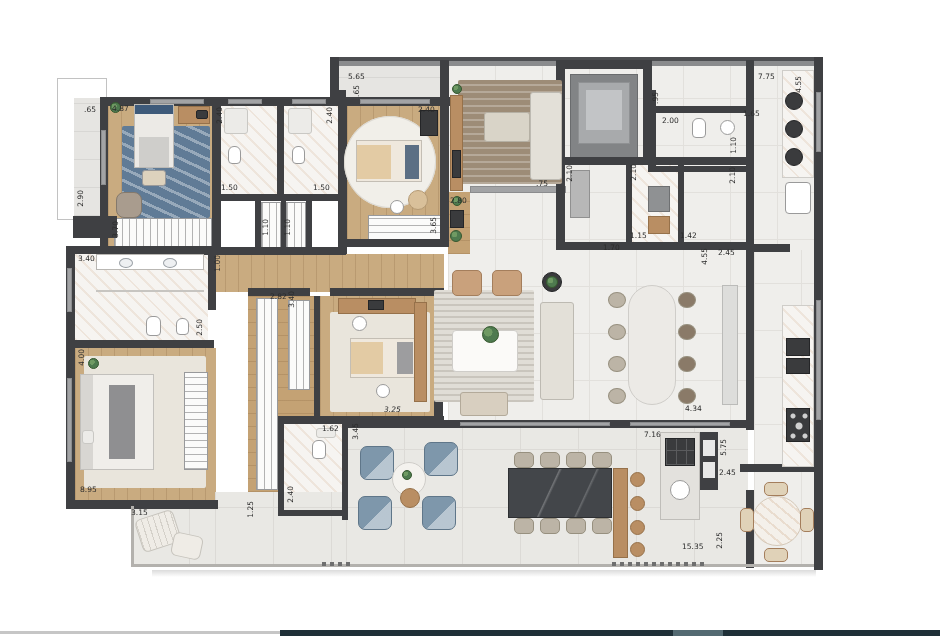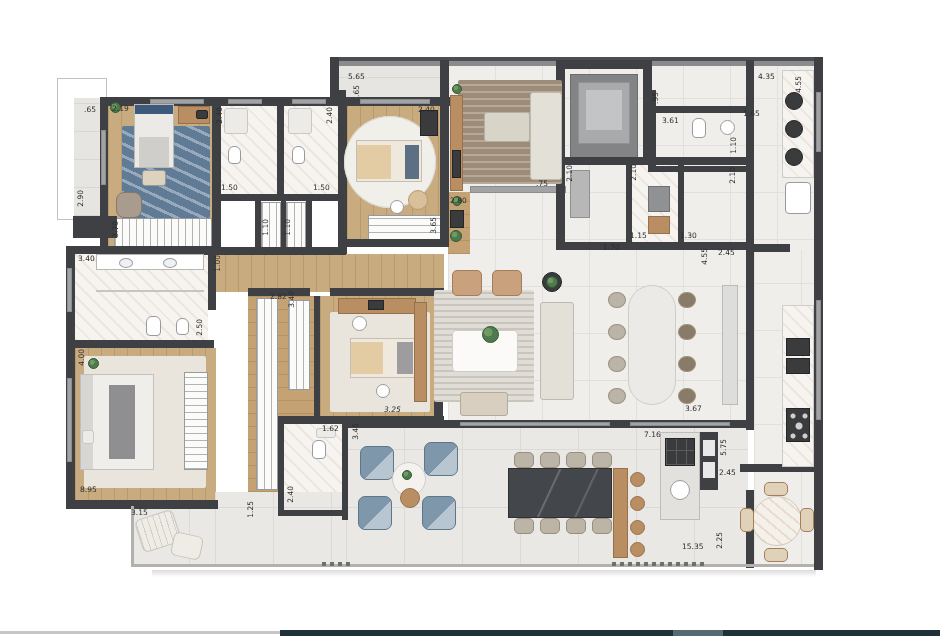--- a/index.html
+++ b/index.html
@@ -304,63 +304,63 @@
   <div class="furn chair-tan" style="left:800px;top:508px;width:14px;height:24px;background:#e0d2b8"></div>
 
   <div class="furn" style="left:138px;top:514px;width:40px;height:34px;background:#efece6;border:1px solid #c6c3bc;border-radius:6px;transform:rotate(-18deg);background-image:repeating-linear-gradient(90deg,rgba(150,145,135,.3) 0 1px,transparent 1px 6px)"></div>
   <div class="furn" style="left:172px;top:534px;width:30px;height:24px;background:#efece6;border:1px solid #c6c3bc;border-radius:6px;transform:rotate(12deg)"></div>
 
   <div class="furn plant" style="left:450px;top:230px;width:12px;height:12px"></div>
   <div class="furn darkbox" style="left:450px;top:210px;width:14px;height:18px"></div>
 
   <div id="labels-layer" class="abs" style="left:0;top:0;width:940px;height:637px">
       <span class="lbl" style="left: 84px; top: 106px;">.65</span>
-      <span class="lbl" style="left: 112px; top: 105px;">2.19</span>
+      <span class="lbl" style="left: 112px; top: 105px;">4.87</span>
       <span class="lbl v" style="left: 216px; top: 107px;">2.40</span>
       <span class="lbl" style="left: 221px; top: 184px;">1.50</span>
       <span class="lbl v" style="left: 326px; top: 107px;">2.40</span>
       <span class="lbl" style="left: 313px; top: 184px;">1.50</span>
       <span class="lbl v" style="left: 77px; top: 190px;">2.90</span>
       <span class="lbl v" style="left: 112px; top: 221px;">3.70</span>
       <span class="lbl v" style="left: 262px; top: 219px;">1.10</span>
       <span class="lbl v" style="left: 284px; top: 219px;">1.10</span>
       <span class="lbl" style="left: 348px; top: 73px;">5.65</span>
       <span class="lbl v" style="left: 353px; top: 85px;">.65</span>
       <span class="lbl" style="left: 418px; top: 106px;">2.40</span>
       <span class="lbl" style="left: 450px; top: 197px;">2.80</span>
       <span class="lbl v" style="left: 430px; top: 217px;">3.65</span>
       <span class="lbl" style="left: 536px; top: 180px;">.75</span>
       <span class="lbl v" style="left: 566px; top: 165px;">2.10</span>
       <span class="lbl" style="left: 603px; top: 244px;">1.70</span>
       <span class="lbl v" style="left: 630px; top: 164px;">2.10</span>
       <span class="lbl" style="left: 630px; top: 232px;">1.15</span>
-      <span class="lbl" style="left: 680px; top: 232px;">1.30</span>
+      <span class="lbl" style="left: 680px; top: 232px;">1.42</span>
       <span class="lbl v" style="left: 729px; top: 167px;">2.10</span>
       <span class="lbl v" style="left: 730px; top: 137px;">1.10</span>
       <span class="lbl v" style="left: 652px; top: 92px;">.95</span>
-      <span class="lbl" style="left: 662px; top: 117px;">3.61</span>
+      <span class="lbl" style="left: 662px; top: 117px;">2.00</span>
       <span class="lbl" style="left: 743px; top: 110px;">1.65</span>
-      <span class="lbl" style="left: 758px; top: 73px;">4.35</span>
+      <span class="lbl" style="left: 758px; top: 73px;">7.75</span>
       <span class="lbl v" style="left: 795px; top: 76px;">4.55</span>
       <span class="lbl v" style="left: 701px; top: 248px;">4.55</span>
       <span class="lbl" style="left: 718px; top: 249px;">2.45</span>
       <span class="lbl v" style="left: 214px; top: 255px;">1.00</span>
       <span class="lbl" style="left: 78px; top: 255px;">3.40</span>
       <span class="lbl v" style="left: 196px; top: 319px;">2.50</span>
       <span class="lbl" style="left: 270px; top: 293px;">2.82</span>
       <span class="lbl v" style="left: 288px; top: 291px;">3.40</span>
       <span class="lbl v" style="left: 78px; top: 349px;">4.00</span>
       <span class="lbl" style="left: 80px; top: 486px;">8.95</span>
       <span class="lbl" style="left: 131px; top: 509px;">3.15</span>
       <span class="lbl v" style="left: 247px; top: 501px;">1.25</span>
       <span class="lbl" style="left: 322px; top: 425px;">1.62</span>
       <span class="lbl v" style="left: 287px; top: 486px;">2.40</span>
       <span class="lbl" style="left: 384px; top: 406px; font-style: italic;">3.25</span>
       <span class="lbl v" style="left: 352px; top: 423px;">3.45</span>
-      <span class="lbl" style="left: 685px; top: 405px;">3.67</span>
+      <span class="lbl" style="left: 685px; top: 405px;">4.34</span>
       <span class="lbl" style="left: 644px; top: 431px;">7.16</span>
       <span class="lbl v" style="left: 720px; top: 439px;">5.75</span>
       <span class="lbl" style="left: 719px; top: 469px;">2.45</span>
       <span class="lbl" style="left: 682px; top: 543px;">15.35</span>
       <span class="lbl v" style="left: 716px; top: 532px;">2.25</span>
     </div>
 
   <div class="footer-seg" style="left:0;top:631px;width:280px;height:3px;background:#c6c6c6"></div>
   <div class="footer-seg" style="left:280px;top:630px;width:660px;height:6px;background:#1f3038"></div>
   <div class="footer-seg" style="left:673px;top:630px;width:50px;height:6px;background:#546a72"></div>

